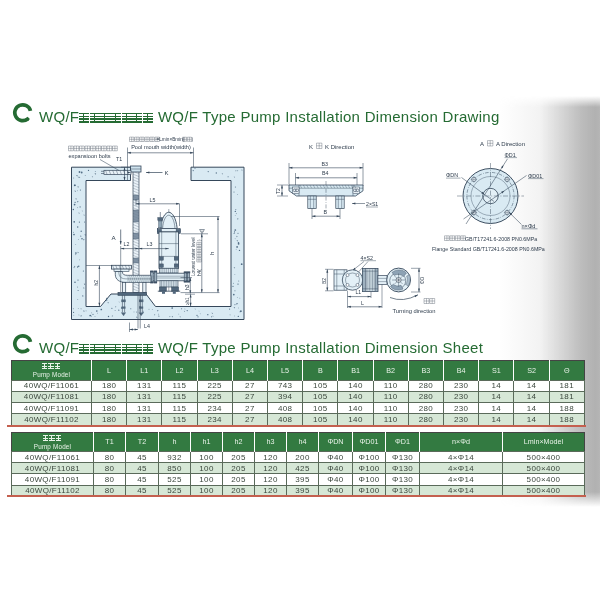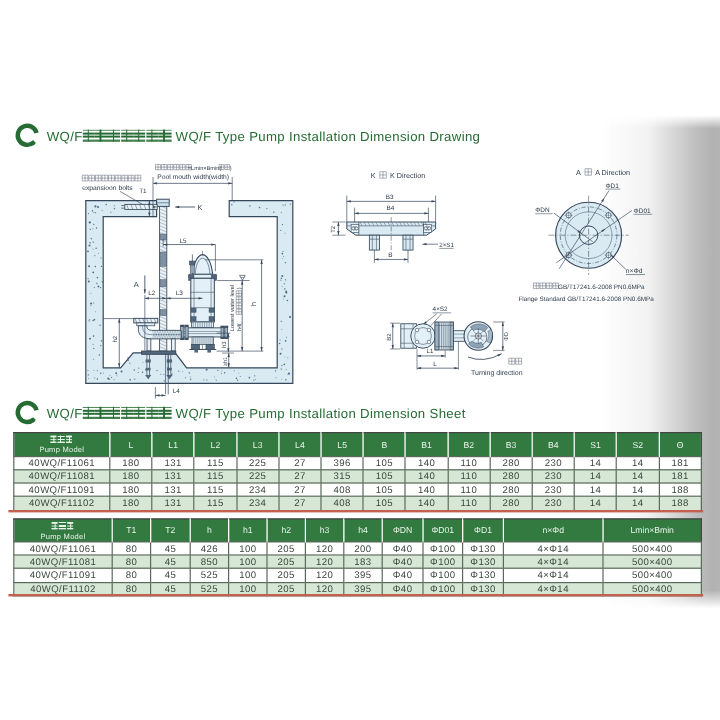--- a/index.html
+++ b/index.html
@@ -2,21 +2,21 @@
 <html><head><meta charset="utf-8"><style>
 * {margin:0;padding:0;box-sizing:border-box}
 html,body {width:600px;height:600px;background:#fff;overflow:hidden;position:relative;
  font-family:"Liberation Sans",sans-serif;}
 .abs {position:absolute}
 .fk {display:inline-block;vertical-align:-1px}
 .grayband {position:absolute;left:500px;top:96px;width:100px;height:411px;
  background:linear-gradient(to right,rgba(176,176,176,0) 0%,rgba(176,176,176,0.16) 40%,rgba(176,176,176,0.52) 62%,rgba(176,176,176,0.85) 82%,rgba(176,176,176,0.98) 95%,rgba(181,181,181,1) 100%);
  -webkit-mask-image:linear-gradient(to bottom,transparent 0,#000 11px,#000 calc(100% - 15px),transparent 100%);
  mask-image:linear-gradient(to bottom,transparent 0,#000 11px,#000 calc(100% - 15px),transparent 100%);}
-.title {position:absolute;color:#256b33;font-size:11px;letter-spacing:0.28px;white-space:nowrap}
+.title {position:absolute;color:#256b33;font-size:15px;letter-spacing:0.28px;white-space:nowrap}
 table {border-collapse:collapse;table-layout:fixed;font-size:8px;color:#38403a}
 th {background:#337a41;color:#e9f3e9;font-weight:normal;font-size:7.2px;border-left:1px solid #fff;padding:0}
 th:first-child {border-left:none}
 th .pm {font-size:6.3px;letter-spacing:0.2px}
 td {text-align:center;border:0.7px solid #5a6a5a;padding:0;letter-spacing:0.35px;color:#3a463c;background:#fff}
 tr.alt td {background:#d6e7d6}
 table {border:1px solid #444}
 .redline {position:absolute;left:7px;width:579px;height:1.6px;background:#c4604f}
 </style></head><body>
 <div class="grayband"></div>
@@ -606,38 +606,38 @@
           <th>S2</th>
           <th>Θ</th>
         </tr>
         <tr style="height:11.3px">
           <td>40WQ/F11061</td>
           <td>180</td>
           <td>131</td>
           <td>115</td>
           <td>225</td>
           <td>27</td>
-          <td>396</td>
+          <td>743</td>
           <td>105</td>
           <td>140</td>
           <td>110</td>
           <td>280</td>
           <td>230</td>
           <td>14</td>
           <td>14</td>
           <td>181</td>
         </tr>
         <tr style="height:11.3px" class="alt">
           <td>40WQ/F11081</td>
           <td>180</td>
           <td>131</td>
           <td>115</td>
           <td>225</td>
           <td>27</td>
-          <td>315</td>
+          <td>394</td>
           <td>105</td>
           <td>140</td>
           <td>110</td>
           <td>280</td>
           <td>230</td>
           <td>14</td>
           <td>14</td>
           <td>181</td>
         </tr>
         <tr style="height:11.3px">
@@ -702,46 +702,46 @@
           <th>T2</th>
           <th>h</th>
           <th>h1</th>
           <th>h2</th>
           <th>h3</th>
           <th>h4</th>
           <th>ΦDN</th>
           <th>ΦD01</th>
           <th>ΦD1</th>
           <th>n×Φd</th>
-          <th>Lmin×Bmin</th>
+          <th>Lmin×Model</th>
         </tr>
         <tr style="height:11.2px">
           <td>40WQ/F11061</td>
           <td>80</td>
           <td>45</td>
-          <td>426</td>
+          <td>932</td>
           <td>100</td>
           <td>205</td>
           <td>120</td>
           <td>200</td>
           <td>Φ40</td>
           <td>Φ100</td>
           <td>Φ130</td>
           <td>4×Φ14</td>
           <td>500×400</td>
         </tr>
         <tr style="height:11.2px" class="alt">
           <td>40WQ/F11081</td>
           <td>80</td>
           <td>45</td>
           <td>850</td>
           <td>100</td>
           <td>205</td>
           <td>120</td>
-          <td>183</td>
+          <td>425</td>
           <td>Φ40</td>
           <td>Φ100</td>
           <td>Φ130</td>
           <td>4×Φ14</td>
           <td>500×400</td>
         </tr>
         <tr style="height:11.2px">
           <td>40WQ/F11091</td>
           <td>80</td>
           <td>45</td>

